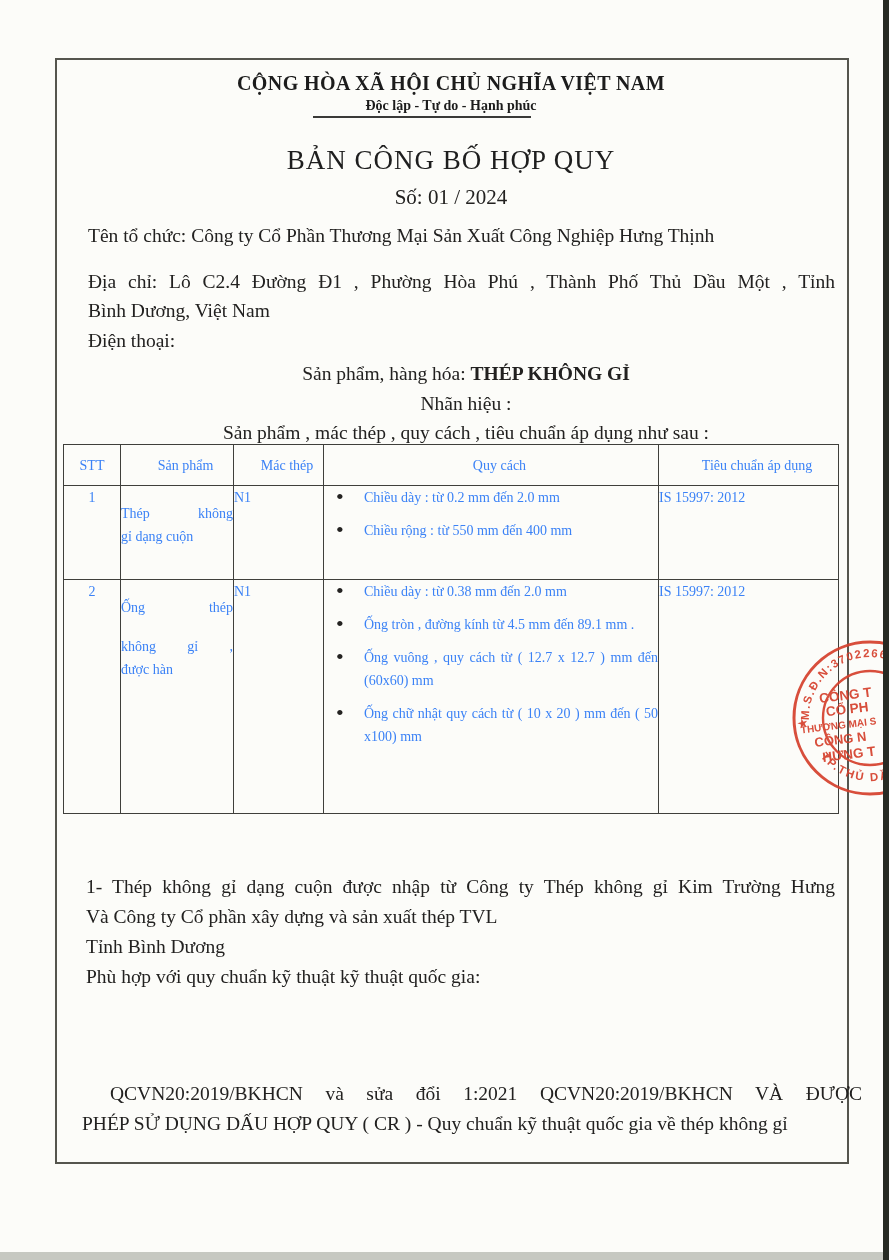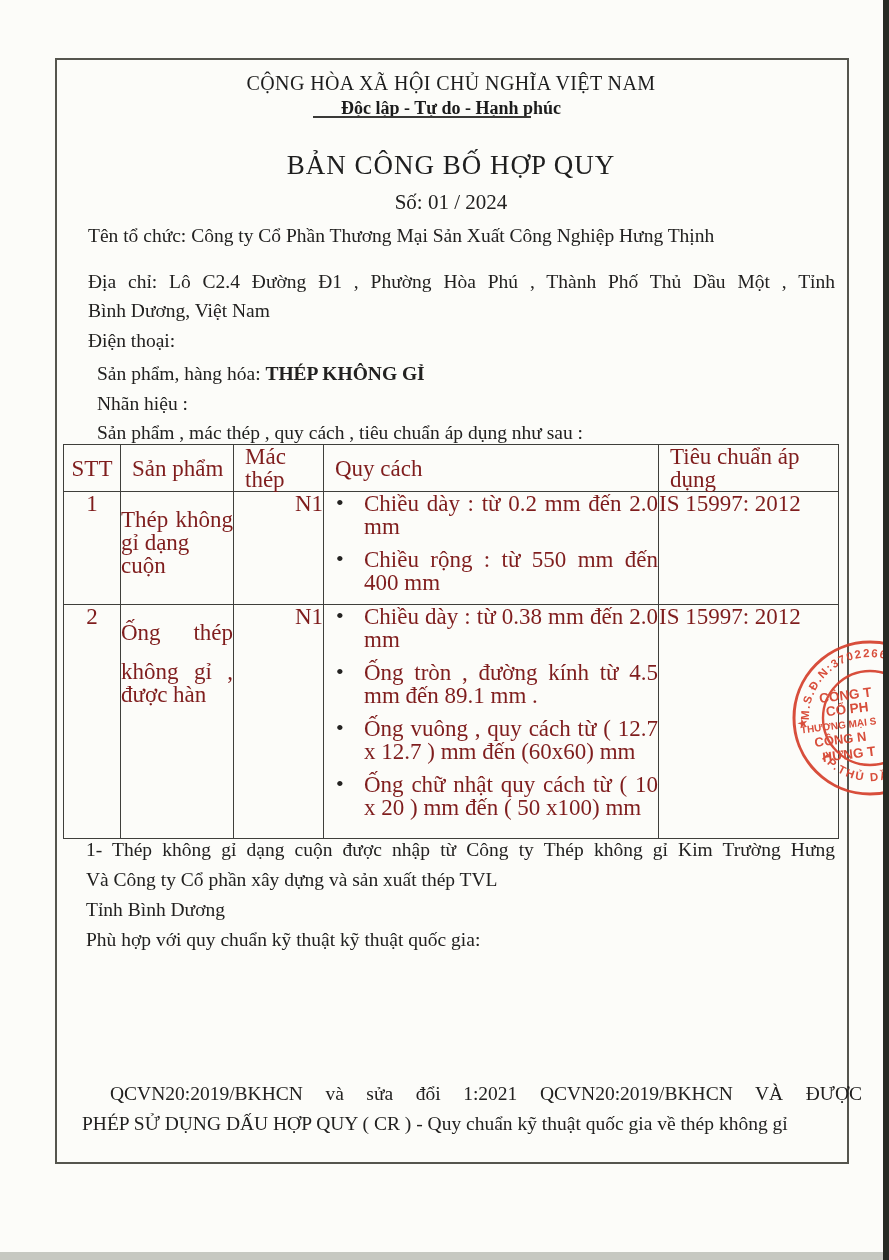--- a/index.html
+++ b/index.html
@@ -15,64 +15,64 @@
   .frame{
     position:absolute;left:55px;top:58px;width:790px;height:1102px;
     border:2px solid #55554e;
   }
   
   .edge-band-right{position:absolute;right:0;top:0;width:6px;height:1260px;background:#272b24;z-index:30;}
   .edge-band-bottom{position:absolute;left:0;top:1252px;width:889px;height:8px;background:#c6c8c1;z-index:29;}
 
   
   .header{position:absolute;left:55px;top:72px;width:792px;text-align:center;}
-  .national-title{font-size:20px;font-weight:normal;letter-spacing:.4px;color:#1c1c1c;}
-  .motto{font-size:18px;font-weight:bold;margin-top:3px;color:#1c1c1c;}
+  .national-title{font-size:20px;font-weight:bold;letter-spacing:.4px;color:#1c1c1c;}
+  .motto{font-size:14px;font-weight:bold;margin-top:3px;color:#1c1c1c;}
   .motto-underline{position:absolute;left:313px;top:116px;width:218px;height:2px;background:#3a3a38;}
   .doc-title{font-size:27px;font-weight:normal;letter-spacing:1px;margin-top:31px;color:#1e1e1e;}
   .doc-number{font-size:21px;margin-top:9px;}
 
   
   .info{position:absolute;left:88px;top:221px;width:747px;font-size:19.5px;line-height:29.5px;}
-  .info .indent{padding-left:9px;}
+  .info .indent{padding-left:9px;text-align:center;}
   .info .gap{margin-top:4px;}
   .product-value{font-weight:bold;}
 
   
   .jlines .line:not(:last-child){text-align:justify;text-align-last:justify;margin-top:16px;}
 
   
   table.spec{
     position:absolute;left:63px;top:444px;width:775px;
     border-collapse:collapse;table-layout:fixed;
-    font-size:23px;line-height:23px;color:#7f1d1d;
+    font-size:14px;line-height:23px;color:#3b82f6;
   }
   table.spec col.c1{width:57px;}
   table.spec col.c2{width:113px;}
   table.spec col.c3{width:90px;}
   table.spec col.c4{width:335px;}
   table.spec col.c5{width:180px;}
   table.spec td,table.spec th{
     border:1.6px solid #3f3f3b;vertical-align:top;font-weight:normal;
     padding:0;
   }
-  table.spec thead th{height:40px;vertical-align:middle;text-align:left;padding-left:11px;}
+  table.spec thead th{height:40px;vertical-align:middle;text-align:center;padding-left:17px;}
   table.spec thead th.center{text-align:center;padding-left:0;}
   tr.row1{height:94px;}
   tr.row2{height:234px;}
   td.cell-stt{text-align:center;padding-top:12px;}
   td.cell-sp{padding:12px 6px 0 10px;}
-  td.cell-mac{text-align:right;padding-top:12px;}
+  td.cell-mac{text-align:left;padding-top:12px;}
   td.cell-qc{padding:14px 12px 0 26px;}
   td.cell-tc{padding:12px 4px 0 10px;font-family:Liberation Serif, serif;}
   .bullet-item{position:relative;padding-left:40px;margin-bottom:10px;text-align:justify;}
   .bullet-item::before{content:"•";position:absolute;left:12px;top:-1px;font-size:22px;color:#242322;}
 
   
-  .notes{position:absolute;left:86px;top:819px;width:749px;font-size:19.5px;line-height:30px;}
+  .notes{position:absolute;left:86px;top:856px;width:749px;font-size:19.5px;line-height:30px;}
   .note2 .line:not(:first-child){padding-left:18px;}
   .note5{position:absolute;left:58px;top:1063px;width:780px;font-size:19.5px;line-height:30px;padding-left:24px;}
   .note5 .line:first-child{padding-left:28px;}
 
   
   .stamp{position:absolute;left:740px;top:588px;width:260px;height:260px;z-index:20;opacity:.92;}
   .stamp text{font-family:"Liberation Sans","DejaVu Sans",sans-serif;}
 </style>
 </head>
 <body>

